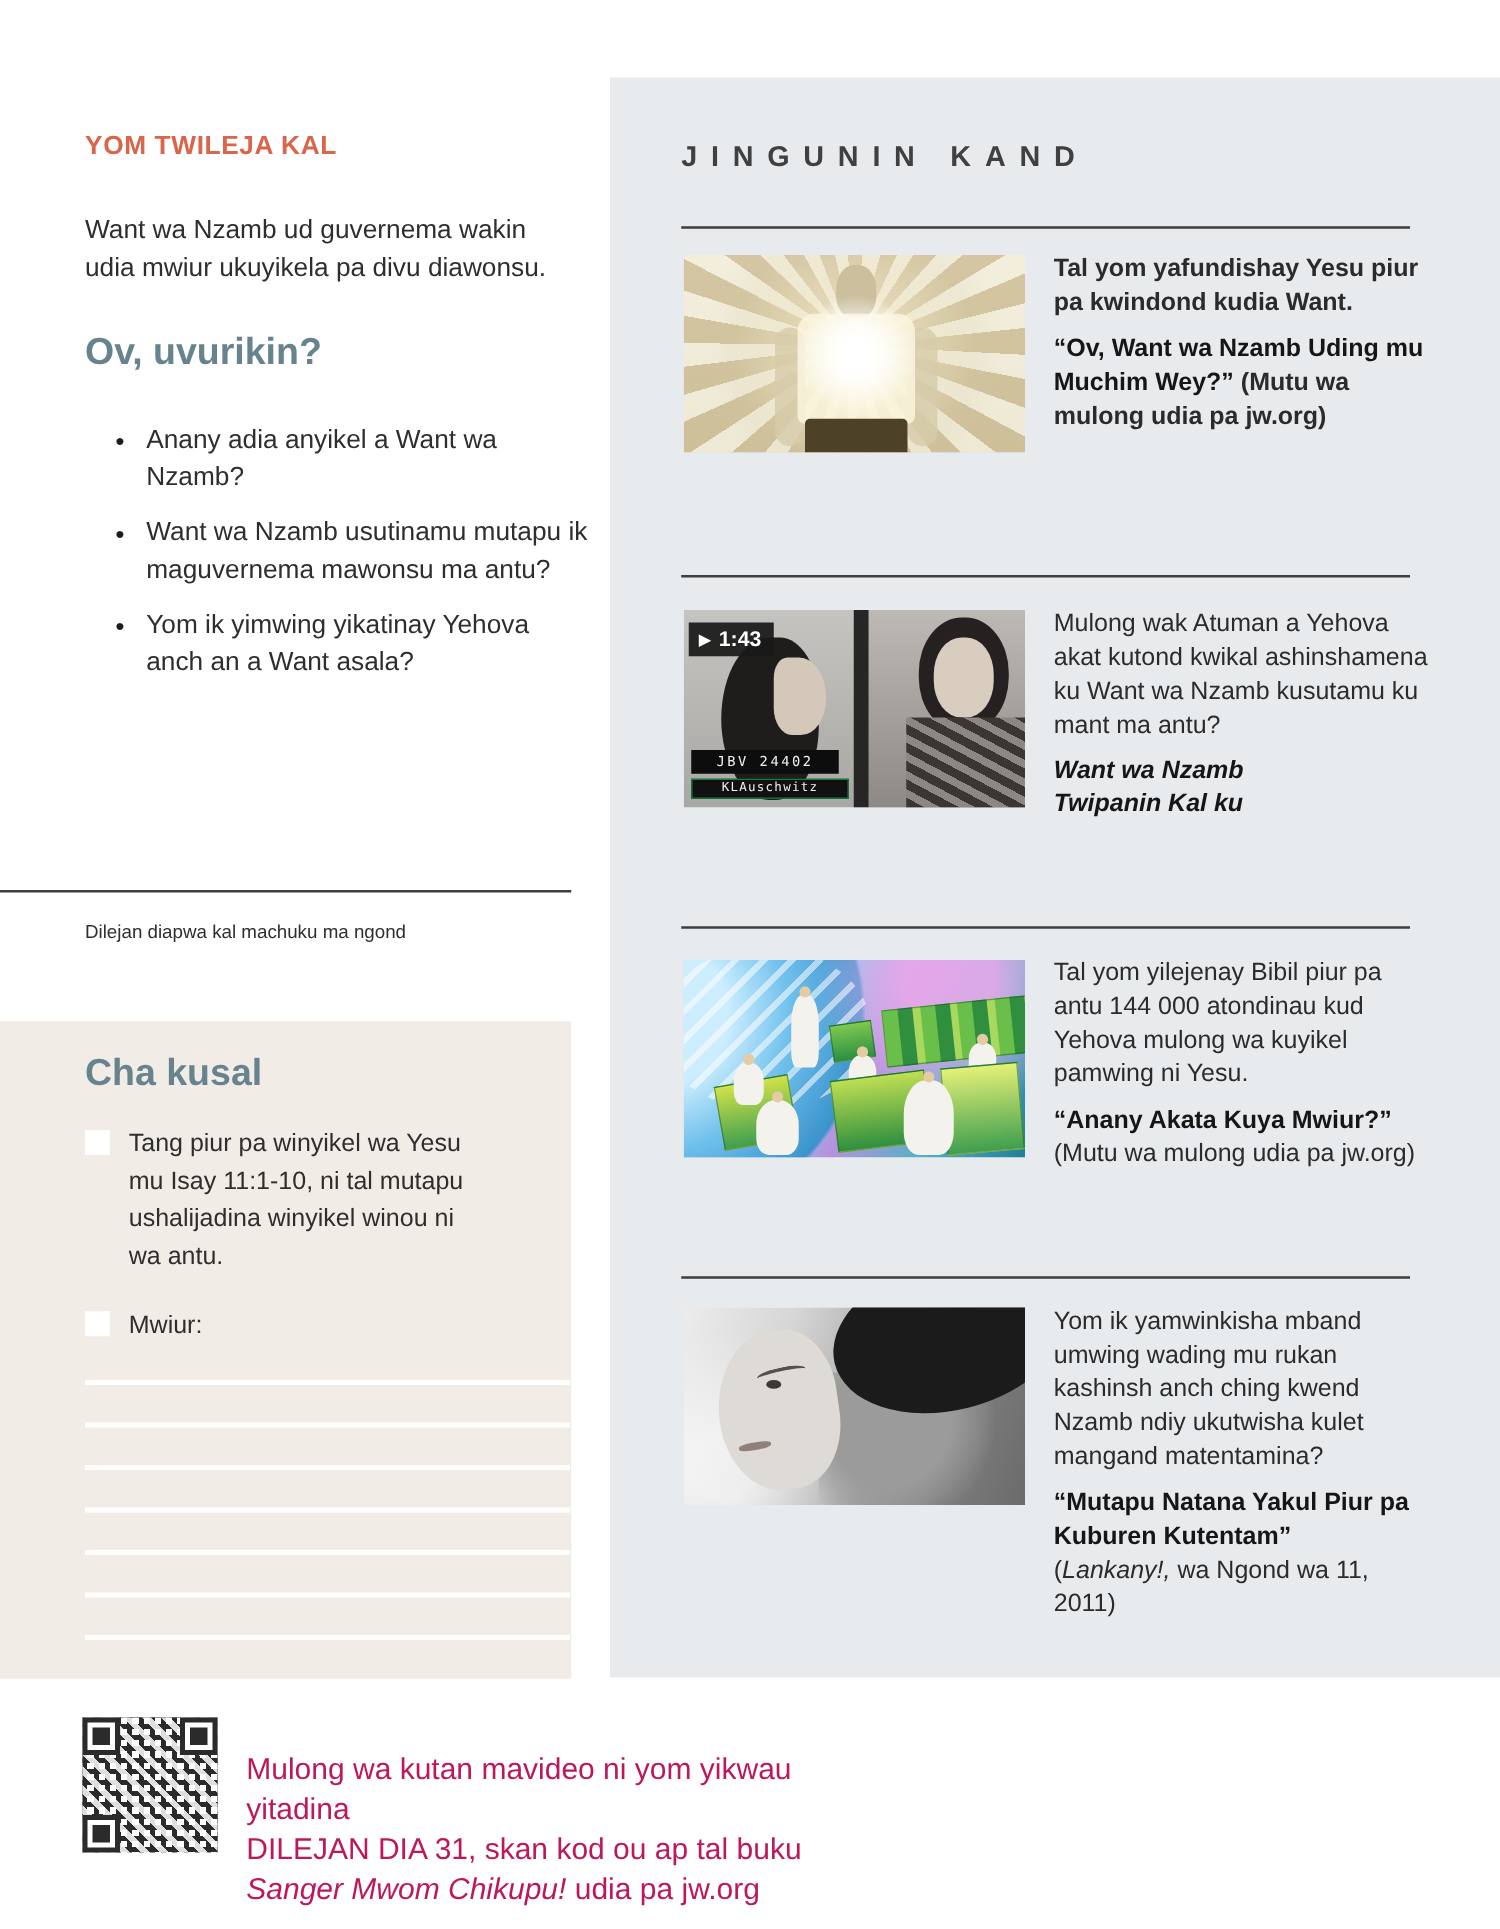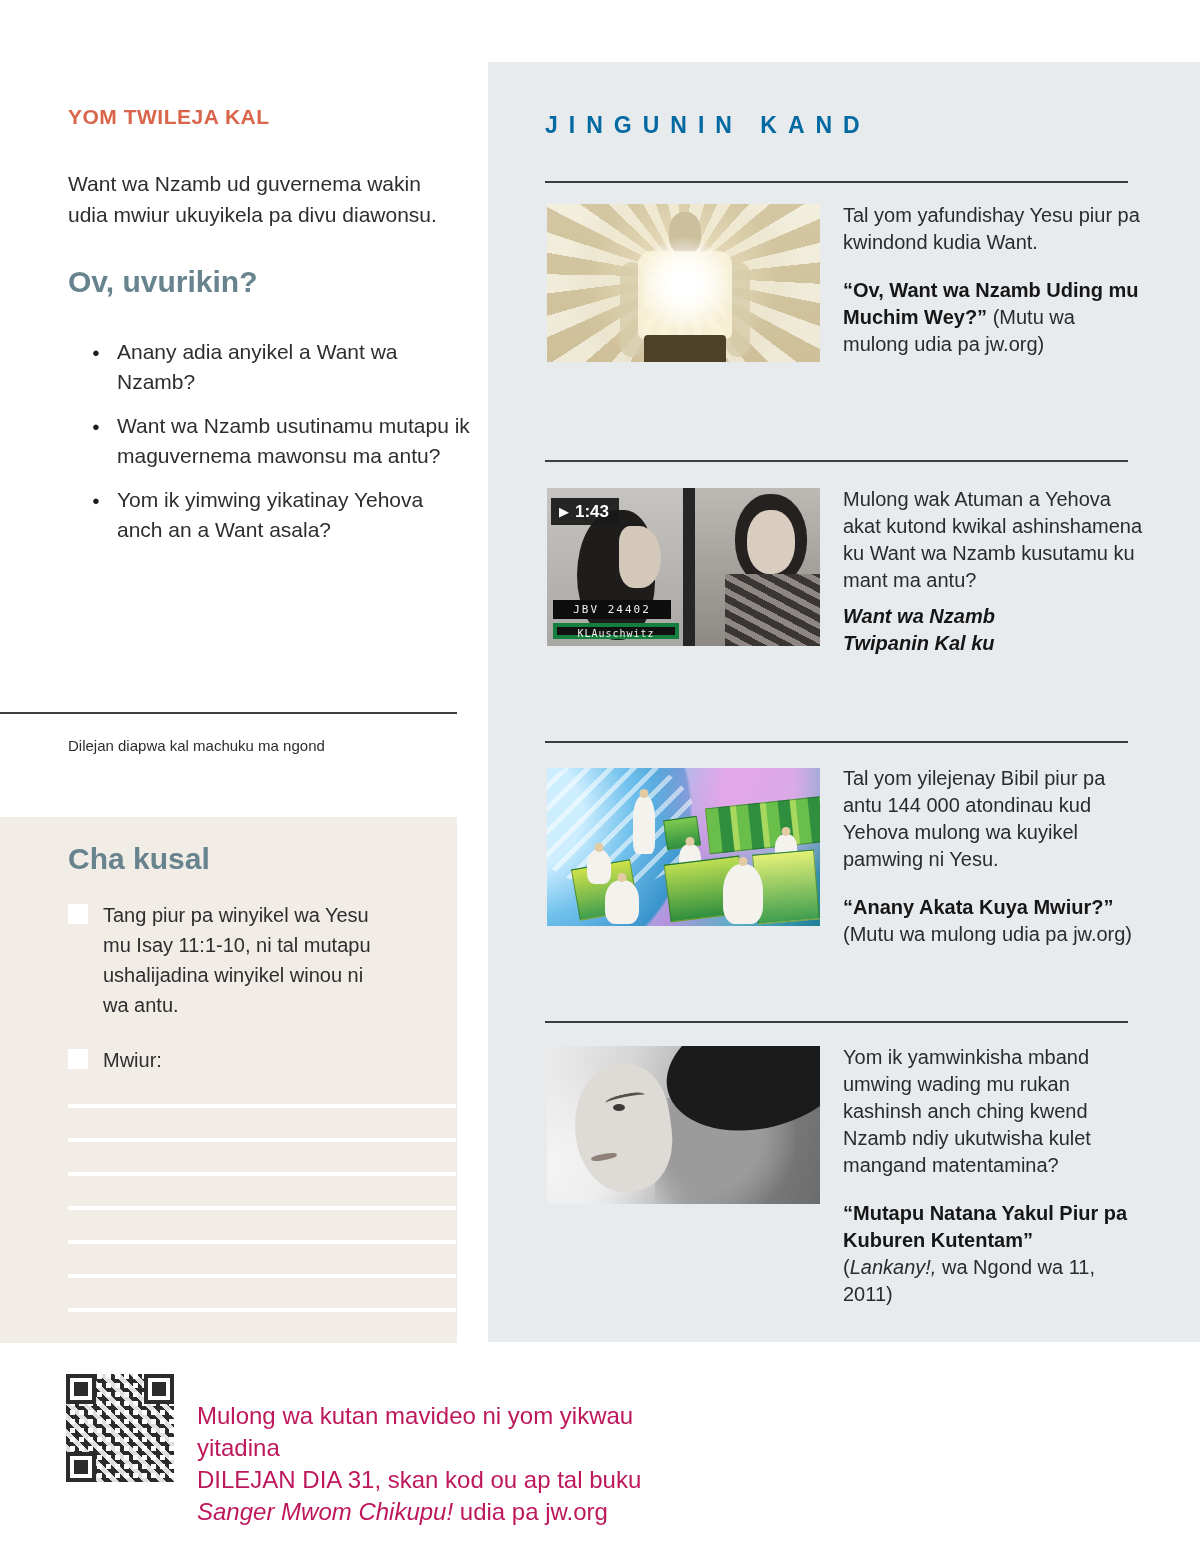--- a/index.html
+++ b/index.html
@@ -26,30 +26,30 @@
   .lx-card-head { position:absolute; left:68px; top:25px; font-size:30px; font-weight:700; color:#67838e; }
   .cb-item { position:absolute; left:68px; width:330px; }
   .cb-item .box { position:absolute; left:0; top:4px; width:20px; height:20px; background:#ffffff; }
   .cb-item .txt { display:block; margin-left:35px; font-size:20px; line-height:30px; color:#2e2e2e; width:290px; }
   .cb-1 { top:83px; } .cb-2 { top:228px; }
   .wline { position:absolute; left:68px; width:388px; height:4px; background:#ffffff; }
 
   
   .panel { position:absolute; left:488px; top:62px; width:712px; height:1280px; background:#e8ebee; }
   .rx-head { position:absolute; left:57px; top:50px; font-size:23px; font-weight:700;
-    letter-spacing:11px; color:#0369a1; }
+    letter-spacing:11px; color:#404040; }
   .rx-rule { position:absolute; left:57px; width:583px; height:2px; background:#3e3e3e; }
   .rule-1{top:119px;} .rule-2{top:398px;} .rule-3{top:679px;} .rule-4{top:959px;}
 
   .thumb { position:absolute; left:59px; width:273px; height:158px; overflow:hidden; }
   .th-1{top:142px;} .th-2{top:426px;} .th-3{top:706px;} .th-4{top:984px;}
 
   .rx-text { position:absolute; left:355px; width:300px; font-size:20px; line-height:27px; color:#2b2b2b; }
-  .tx-1{top:140px;} .tx-2{top:424px;} .tx-3{top:703px;} .tx-4{top:982px;}
-  .rx-text .quote { margin-top:21px; }
+  .tx-1{top:140px;font-weight:bold;} .tx-2{top:424px;} .tx-3{top:703px;} .tx-4{top:982px;}
+  .rx-text .quote { margin-top:10px; }
   .rx-text b { color:#161616; }
   .rx-ref { margin-top:9px; font-weight:700; font-style:italic; color:#161616; }
   .rx-ref span { display:block; }
 
   
   .glow-bg { position:absolute; inset:0;
     background:
       radial-gradient(circle at 50% 48%, rgba(255,255,250,.95) 0%, rgba(240,230,200,.55) 28%, rgba(214,200,164,.15) 60%, rgba(200,185,145,0) 75%),
       repeating-conic-gradient(from 8deg at 50% 46%, rgba(255,255,245,.65) 0deg 8deg, rgba(205,190,152,.55) 8deg 17deg),
       linear-gradient(#dcd0ae,#cfc19a); }
@@ -67,21 +67,21 @@
   .mug-split { position:absolute; left:136px; top:0; width:12px; height:100%; background:#262626; }
   .mug-right { position:absolute; left:148px; top:0; width:125px; height:100%; background:linear-gradient(#bdb9b5,#8d8a86); }
   .hair-prof { position:absolute; left:30px; top:22px; width:78px; height:130px; background:#1f1d1c; border-radius:50% 40% 45% 50%; }
   .face-prof { position:absolute; left:72px; top:38px; width:42px; height:62px; background:#d4c8bb; border-radius:30% 60% 55% 40%; }
   .hair-front { position:absolute; left:188px; top:6px; width:72px; height:92px; background:#242120; border-radius:48%; }
   .face-front { position:absolute; left:200px; top:22px; width:48px; height:64px; background:#d9cdc0; border-radius:46%; }
   .coat-front { position:absolute; left:178px; top:86px; width:95px; height:72px;
     background:repeating-linear-gradient(28deg, #3a3633 0 7px, #8d8682 7px 13px); }
   .plate-1 { position:absolute; left:6px; top:112px; width:118px; height:19px; background:#0d0d0d;
     color:#efefef; font-family:"DejaVu Sans Mono",monospace; font-size:11px; line-height:19px; text-align:center; letter-spacing:2px; }
-  .plate-2 { position:absolute; left:6px; top:135px; width:126px; height:16px; background:#111; border:4px solid #15803d;
+  .plate-2 { position:absolute; left:6px; top:135px; width:126px; height:16px; background:#111; border:1px solid #15803d;
     color:#efefef; font-family:"DejaVu Sans Mono",monospace; font-size:10px; line-height:14px; text-align:center; letter-spacing:1px; }
   .badge { position:absolute; left:4px; top:10px; height:27px; padding:0 10px 0 8px; background:rgba(25,25,25,.93);
     color:#fff; font-size:17px; line-height:27px; font-weight:700; }
   .badge .tri { font-size:13px; margin-right:6px; position:relative; top:-1px; }
 
   
   .vis-bg { position:absolute; inset:0;
     background:
       radial-gradient(circle at 78% 12%, rgba(236,170,235,.85) 0 14%, rgba(236,170,235,0) 42%),
       radial-gradient(circle at -8% 28%, #cdeeff 0 18%, #6fc0ec 34%, #3a93cc 52%, rgba(58,147,204,0) 53%),

